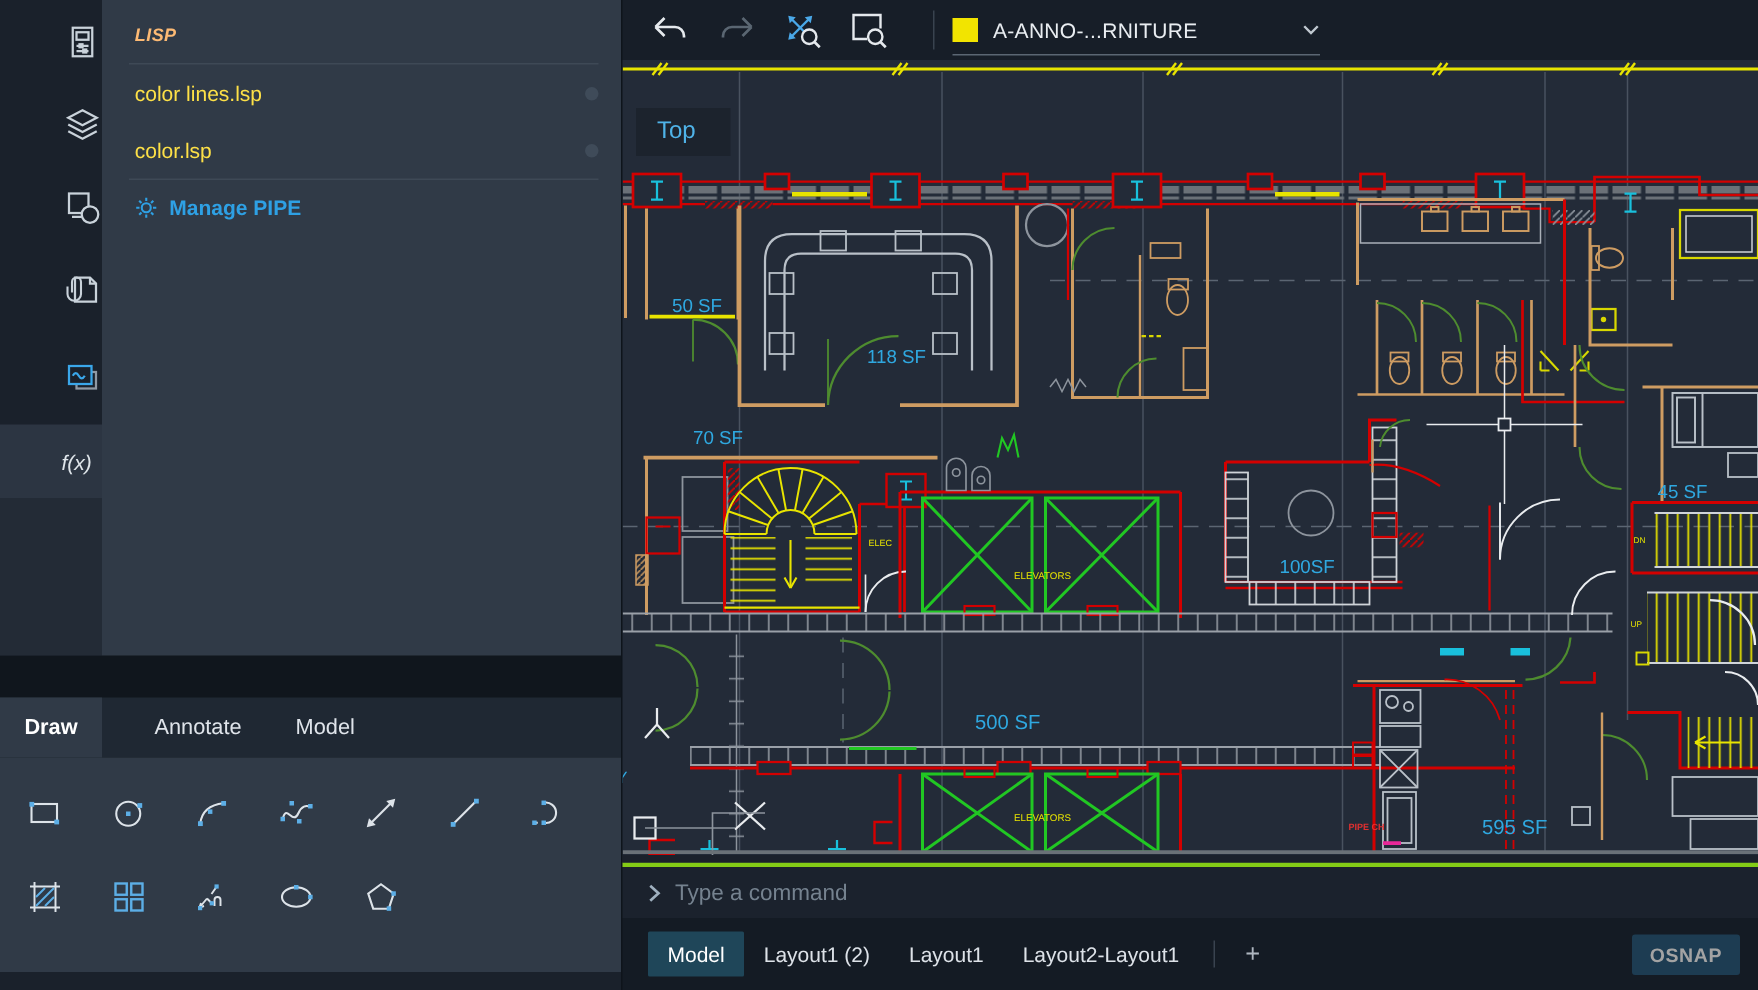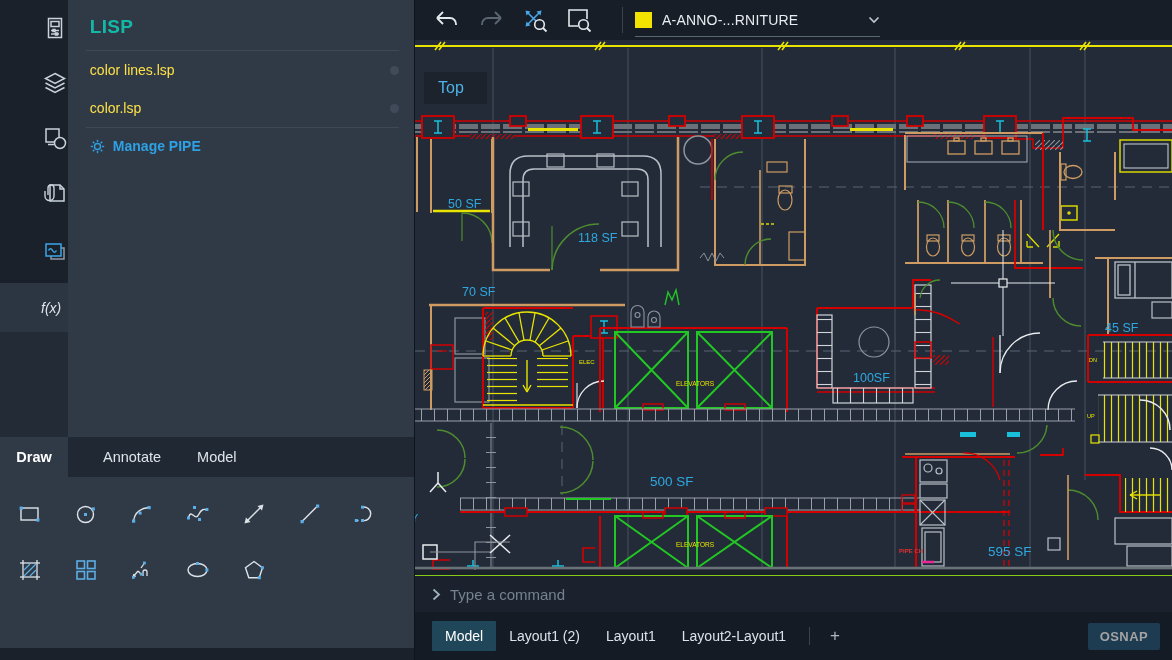--- a/index.html
+++ b/index.html
@@ -9,28 +9,28 @@
 
   
   .left { width:415px; display:flex; flex-direction:column; border-right:1px solid #0e141b; }
   .left-top { height:437px; display:flex; }
   .rail { width:68px; display:flex; flex-direction:column; background:#1a212b; }
   .rail-item { height:55px; display:flex; align-items:center; justify-content:flex-end; cursor:pointer;text-decoration:underline; }
   .rail-item.tall { height:63px; }
   .rail-item.active { height:49px; background:#2c3542; }
   .rail-fill { flex:1; background:#232b36; }
   .lisp-panel { width:347px; background:#303a47; padding:12px 0 0 0; }
-  .lisp-title { color:#14b8a6; font-size:19px; font-weight:bold; letter-spacing:.3px; padding:4px 0 12px 22px; }
+  .lisp-title { color:#fdba74; font-size:12px; font-weight:bold; letter-spacing:.3px; padding:4px 0 12px 22px;font-style:italic; }
   .lisp-divider { height:1px; background:#3e4956; margin:0 15px 0 18px; }
   .lisp-item { height:38px; display:flex; align-items:center; padding:0 15px 0 22px; color:#fde047; font-size:14px; cursor:pointer; }
   .lisp-item .spacer { flex:1; }
   .lisp-dot { width:9px; height:9px; border-radius:50%; background:#3f4b59; }
   .manage-row { height:36px; display:flex; align-items:center; gap:8px; padding-left:22px; color:#2ea0e4; font-size:14px; font-weight:bold; cursor:pointer; }
 
-  .left-tabs { height:40px; background:#1f2833; display:flex; align-items:stretch; }
+  .left-tabs { height:40px; background:#1f2833; display:flex; align-items:stretch;margin-top:28px; }
   .ltab { display:flex; align-items:center; padding:0 18px; color:#dfe4ea; font-size:14.5px; cursor:pointer; }
   .ltab.active { width:68px; padding:0; justify-content:center; background:#303a47; font-weight:bold; color:#ffffff; }
   .left-tools { flex:1; background:#303a47; padding:22px 0 0 15px; }
   .tool-row { display:flex; gap:26px; margin-bottom:26px; }
   .tool { width:30px; height:30px; display:flex; align-items:center; justify-content:center; cursor:pointer; }
   .left-strip { height:12px; background:#1a212b; }
 
   
   .main { width:757px; display:flex; flex-direction:column; }
   .toolbar { height:40px; background:#171e28; display:flex; align-items:center; }
@@ -39,21 +39,21 @@
   .tb-sep { width:1px; height:26px; background:#39434f; margin-left:28px; }
   .layer-ctl { display:flex; align-items:center; margin-left:12px; width:245px; position:relative;
     border-bottom:1px solid #5b6673; height:34px; cursor:pointer; }
   .layer-swatch { width:17px; height:16px; background:#f2e400; margin-right:10px; }
   .layer-label { color:#e9edf1; font-size:14px; letter-spacing:.2px; flex:1; white-space:nowrap; overflow:hidden; }
 
   .canvas-wrap { height:535px; position:relative; background:#232b38; overflow:hidden; }
   .viewcube { position:absolute; left:9px; top:20px; width:63px; height:32px; background:#1b222cd9;
     color:#4fb3e8; font-size:16px; display:flex; align-items:center; padding-left:14px; cursor:pointer;margin-top:12px; }
 
-  .command-bar { height:37px; background:#1b222d; border-top:1px solid #84cc16; display:flex; align-items:center; padding-left:17px; gap:9px; cursor:text; }
+  .command-bar { height:37px; background:#1b222d; border-top:3px solid #84cc16; display:flex; align-items:center; padding-left:17px; gap:9px; cursor:text; }
   .command-text { color:#75828f; font-size:15px; }
 
   .layout-bar { height:48px; background:#141b24; display:flex; align-items:center; padding:0 12px 0 17px; }
   .lo-tab { height:30px; display:flex; align-items:center; padding:0 13px; color:#dde2e8; font-size:14px; cursor:pointer; }
   .lo-tab.active { background:#1f4659; color:#ffffff; border-radius:1px; }
   .lo-sep { width:1px; height:18px; background:#39434f; margin:0 10px; }
   .lo-add { color:#aeb6bf; font-size:17px; padding:0 10px; cursor:pointer; }
   .lo-fill { flex:1; }
   .osnap-btn { height:27px; padding:0 12px; background:#1d3c52; color:#a3a3a3; font-size:13px; font-weight:bold;
     letter-spacing:.4px; display:flex; align-items:center; border-radius:2px; cursor:pointer; }

